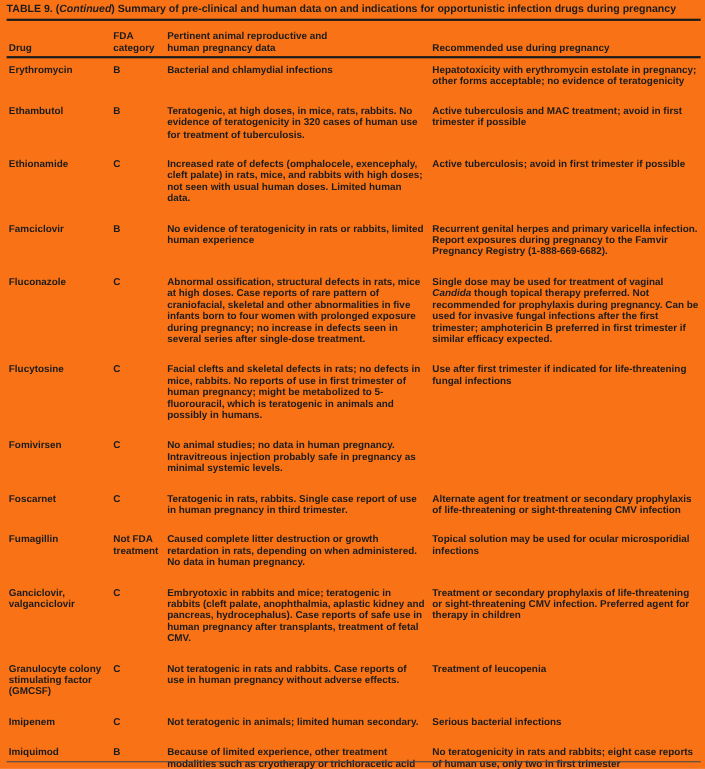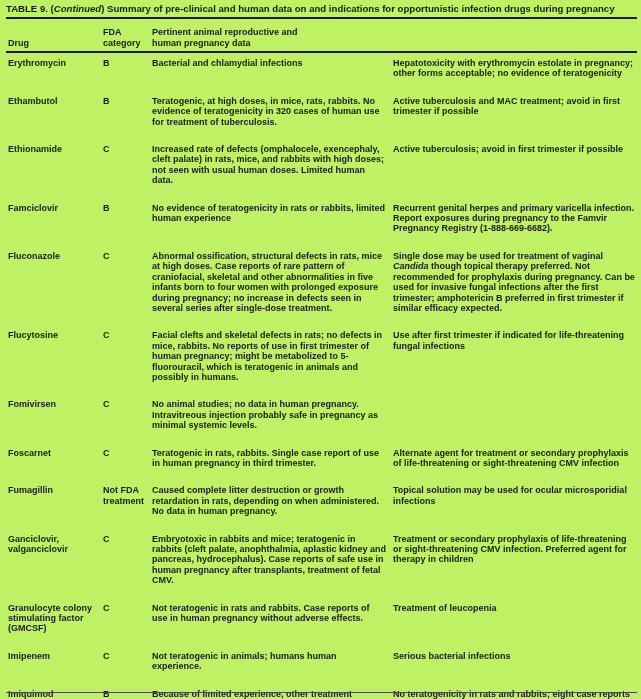--- a/index.html
+++ b/index.html
@@ -4,21 +4,21 @@
 <style>
   html, body {
     margin: 0;
     padding: 0;
     background: #ffffff;
   }
   .page {
     position: relative;
     width: 641px;
     height: 699px;
-    background: #bef264;
+    background: #f97316;
     color: #1b1b1b;
     font-family: "Liberation Sans", sans-serif;
     font-size: 9px;
     line-height: 10.4px;
     overflow: hidden;
   }
   .title {
     position: absolute;
     top: 3px;
     left: 6px;
@@ -79,20 +79,21 @@
   <div class="title">TABLE 9. (<i>Continued</i>) Summary of pre-clinical and human data on and indications for opportunistic infection drugs during pregnancy</div>
 
   <div class="rule rule-top"></div>
 
   <div class="grid header">
     <div class="cell">Drug</div>
     <div class="cell">FDA
 category</div>
     <div class="cell">Pertinent animal reproductive and
 human pregnancy data</div>
+    <div class="cell">Recommended use during pregnancy</div>
   </div>
 
   <div class="rule rule-header"></div>
 
   <div class="tbody">
       <div class="grid row">
         <div class="cell">Erythromycin</div>
         <div class="cell">B</div>
         <div class="cell">Bacterial and chlamydial infections</div>
         <div class="cell">Hepatotoxicity with erythromycin estolate in pregnancy; other forms acceptable; no evidence of teratogenicity</div>
@@ -152,21 +153,21 @@
       </div>
       <div class="grid row">
         <div class="cell">Granulocyte colony stimulating factor (GMCSF)</div>
         <div class="cell">C</div>
         <div class="cell">Not teratogenic in rats and rabbits. Case reports of use in human pregnancy without adverse effects.</div>
         <div class="cell">Treatment of leucopenia</div>
       </div>
       <div class="grid row">
         <div class="cell">Imipenem</div>
         <div class="cell">C</div>
-        <div class="cell">Not teratogenic in animals; humans human experience.</div>
+        <div class="cell">Not teratogenic in animals; limited human secondary.</div>
         <div class="cell">Serious bacterial infections</div>
       </div>
       <div class="grid row">
         <div class="cell">Imiquimod</div>
         <div class="cell">B</div>
         <div class="cell">Because of limited experience, other treatment modalities such as cryotherapy or trichloracetic acid recommended for wart treatment during pregnancy</div>
         <div class="cell">No teratogenicity in rats and rabbits; eight case reports of human use, only two in first trimester</div>
       </div>
     </div>
 

